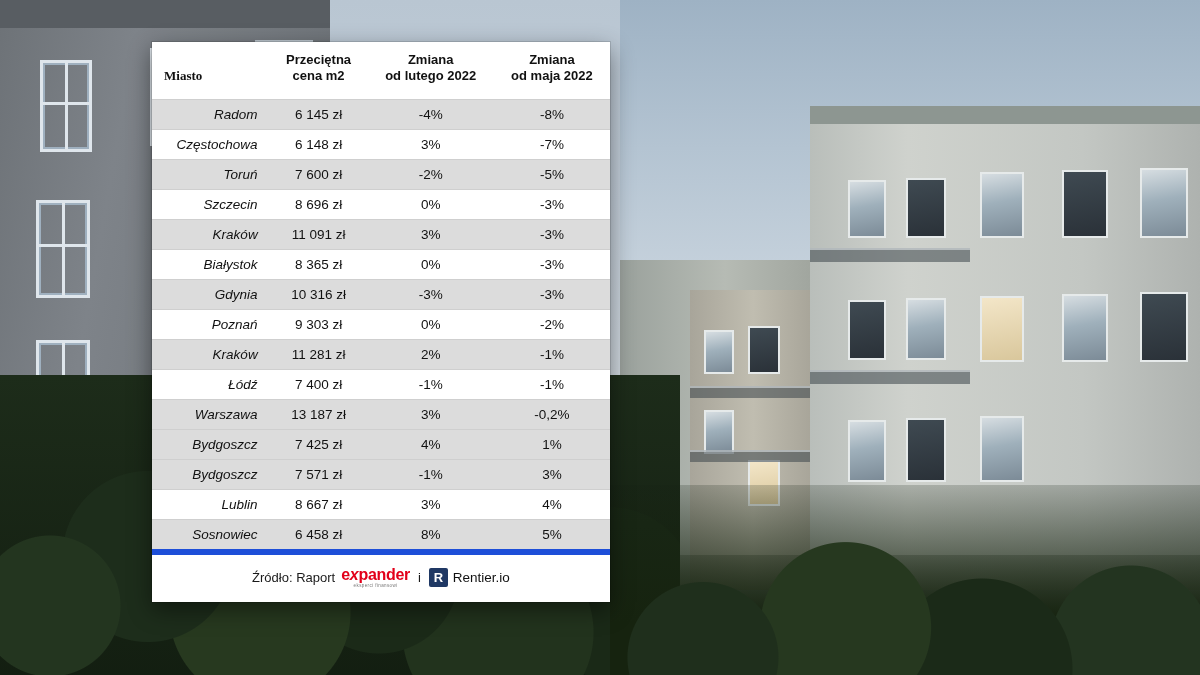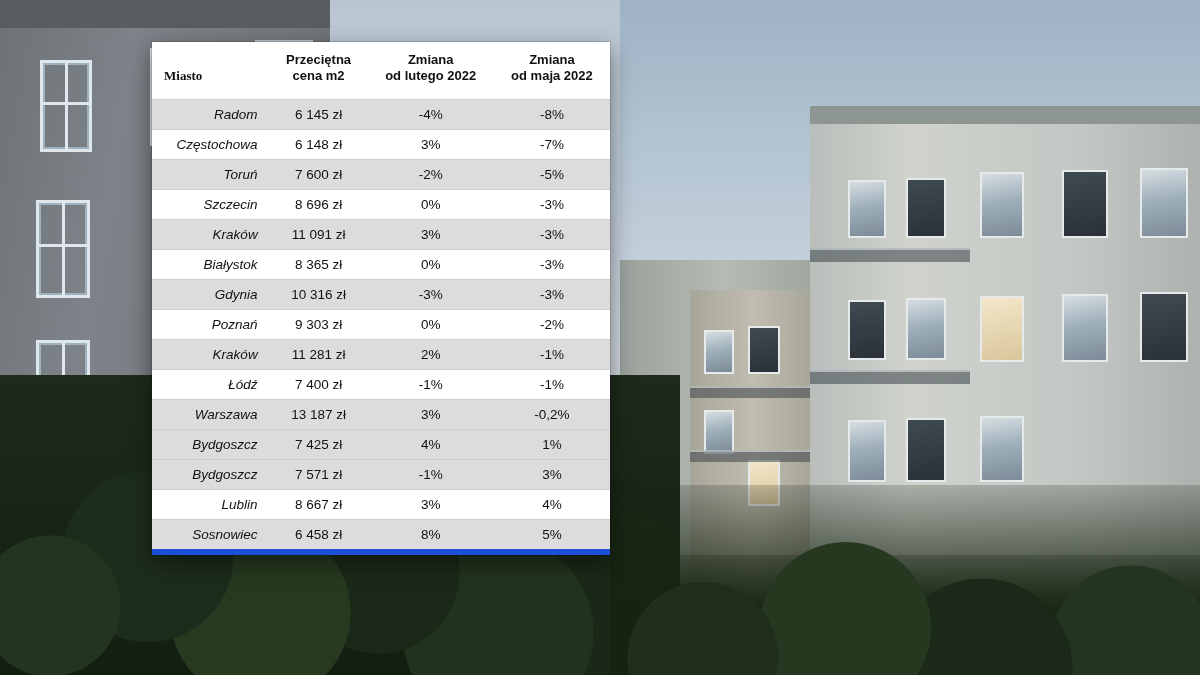--- a/index.html
+++ b/index.html
@@ -371,14 +371,26 @@
         </tr>
         <tr class="alt">
           <td class="city">Sosnowiec</td>
           <td>6 458 zł</td>
           <td>8%</td>
           <td>5%</td>
         </tr>
       </tbody>
     </table>
 
+    <div class="source">
+      <span>Źródło: Raport</span>
+      <span class="exp-logo">
+        <span class="exp-word"><span>e</span><span class="x">x</span><span>pander</span></span>
+        <span class="exp-sub">eksperci finansowi</span>
+      </span>
+      <span class="sep">i</span>
+      <span class="rentier">
+        <span class="r-badge">R</span>
+        <span class="r-text">Rentier.io</span>
+      </span>
+    </div>
   </div>
 </div>
 
 </body></html>

